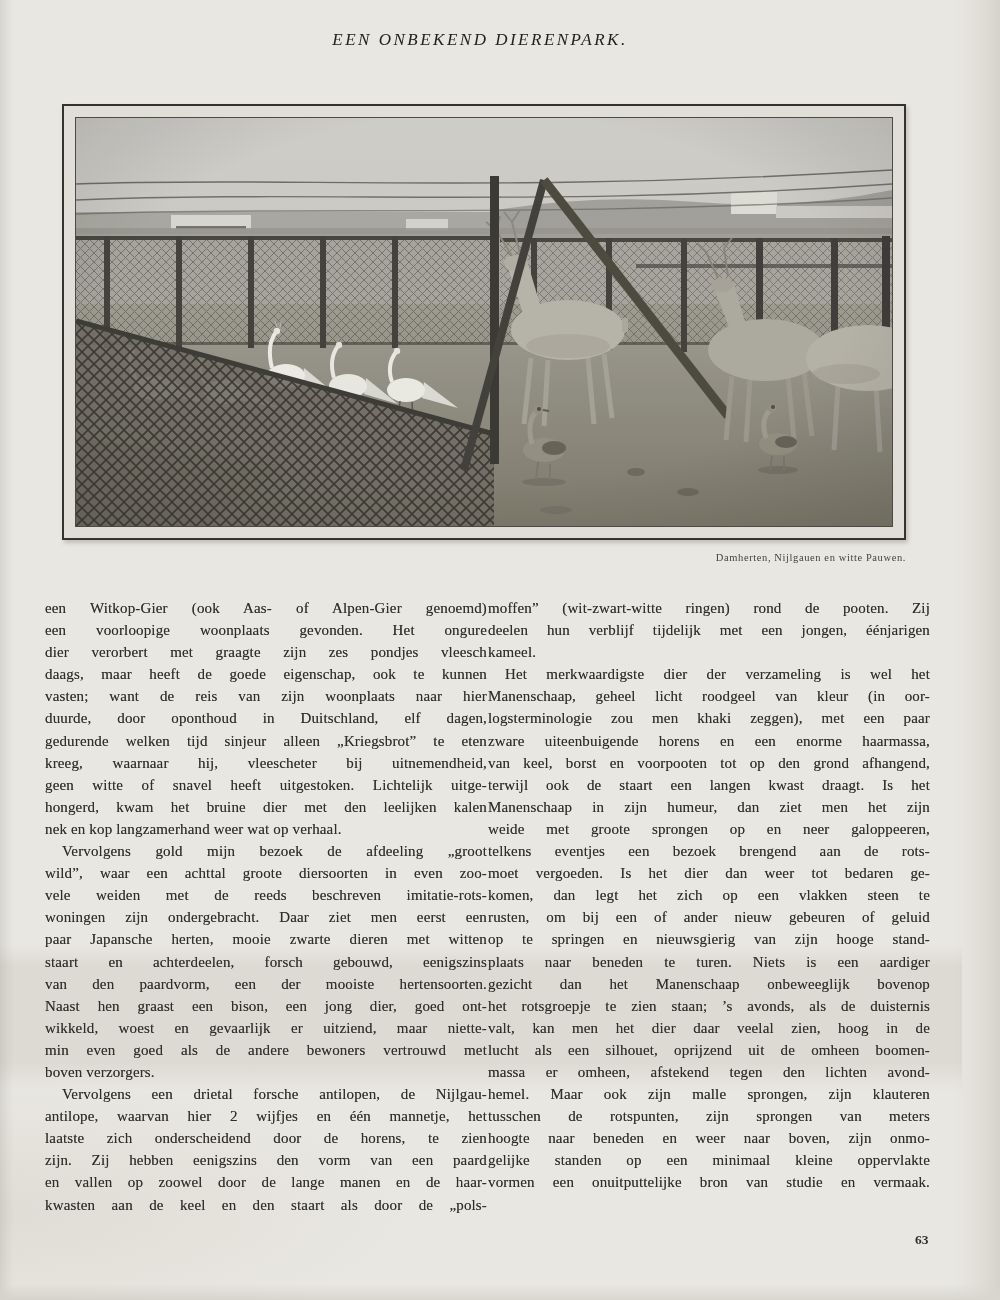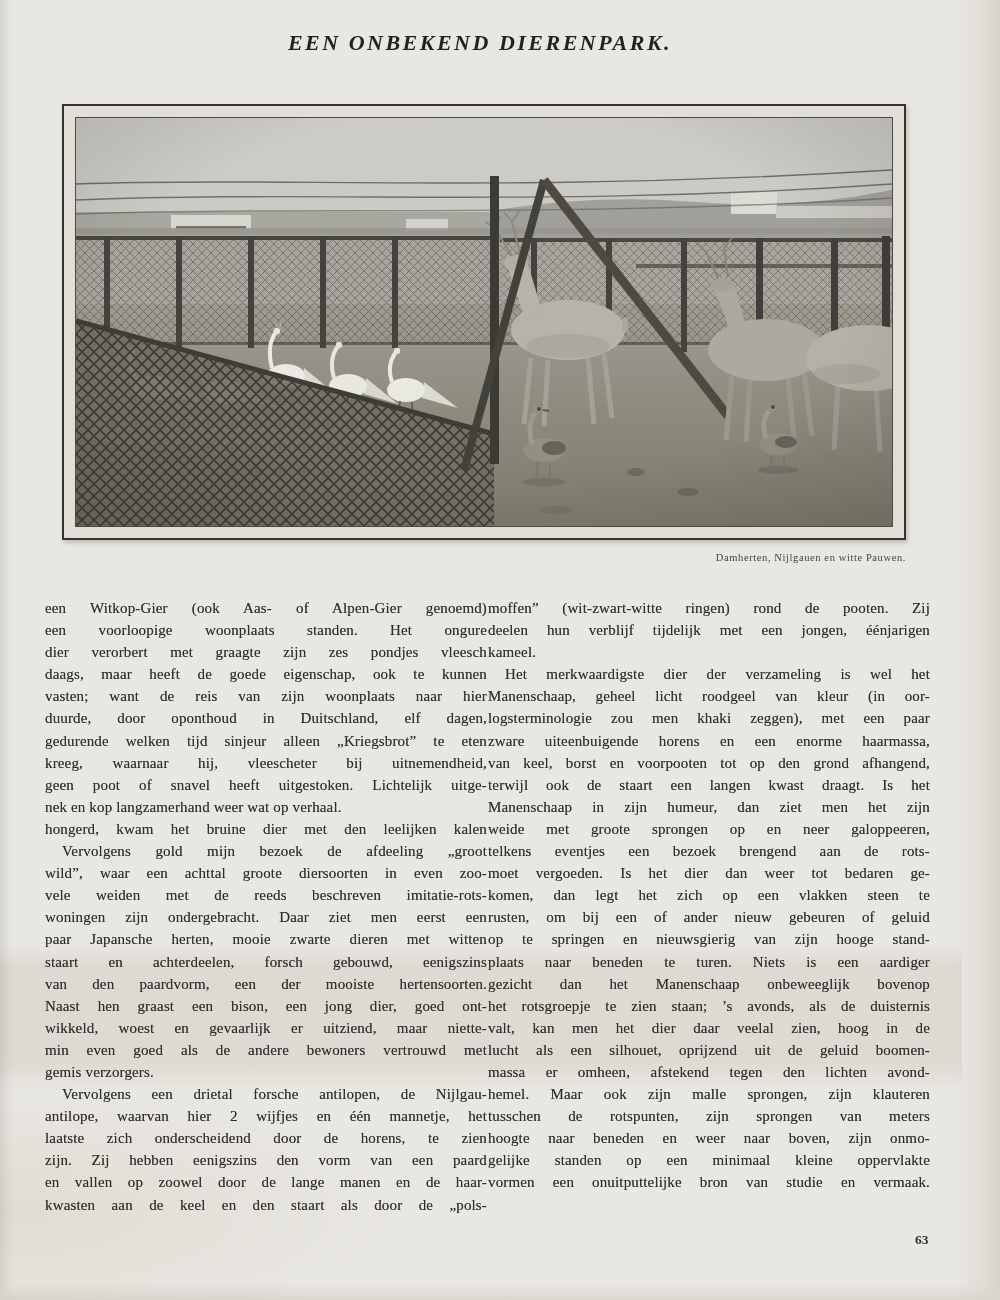--- a/index.html
+++ b/index.html
@@ -16,21 +16,21 @@
     background:linear-gradient(270deg,#d2d0c9 0,#dddbd4 16px,rgba(233,231,225,0) 46px);opacity:.9;}
   #edge-bottom{left:0;bottom:0;width:1000px;height:16px;
     background:linear-gradient(0deg,#d8d6cf 0,rgba(233,231,225,0) 16px);}
   #shade-band{left:0;top:944px;width:962px;height:148px;
     background:linear-gradient(180deg,rgba(110,104,88,0) 0,rgba(110,104,88,.10) 22px,rgba(110,104,88,.10) 118px,rgba(110,104,88,0) 148px);}
   #shade-corner{left:0;top:1080px;width:420px;height:220px;
     background:radial-gradient(ellipse at 0 60%,rgba(120,112,92,.09) 0,rgba(120,112,92,0) 70%);}
 
   .title{
     position:absolute;top:30px;left:0;width:960px;text-align:center;
-    font-size:22px;font-weight:bold;font-style:italic;letter-spacing:2.5px;
+    font-size:17px;font-weight:normal;font-style:italic;letter-spacing:2.5px;
     color:#24221e;
   }
 
   .photo-frame{
     position:absolute;left:62px;top:104px;width:844px;height:436px;
     box-sizing:border-box;border:2px solid #35332d;background:#e0ded7;
     padding:11px;box-shadow:2px 3px 4px rgba(80,76,66,.25);
   }
   .photo-inner{
     width:100%;height:100%;box-sizing:border-box;border:1px solid #4c4a44;
@@ -241,41 +241,41 @@
       <rect x="0" y="0" width="816" height="408" fill="#d8d7d2" opacity="0.06"></rect>
     </svg>
   </div>
 </div>
 
 <div class="photo-caption">Damherten, Nijlgauen en witte Pauwen.</div>
 
 <div class="columns">
   <div class="col" id="left-col">
       <div class="line">een Witkop-Gier (ook Aas- of Alpen-Gier genoemd)</div>
-      <div class="line">een voorloopige woonplaats standen. Het ongure</div>
+      <div class="line">een voorloopige woonplaats gevonden. Het ongure</div>
       <div class="line">dier verorbert met graagte zijn zes pondjes vleesch</div>
       <div class="line">daags, maar heeft de goede eigenschap, ook te kunnen</div>
       <div class="line">vasten; want de reis van zijn woonplaats naar hier</div>
       <div class="line">duurde, door oponthoud in Duitschland, elf dagen,</div>
       <div class="line">gedurende welken tijd sinjeur alleen „Kriegsbrot” te eten</div>
       <div class="line">kreeg, waarnaar hij, vleescheter bij uitnemendheid,</div>
-      <div class="line">geen poot of snavel heeft uitgestoken. Lichtelijk uitge-</div>
+      <div class="line">geen witte of snavel heeft uitgestoken. Lichtelijk uitge-</div>
+      <div class="line">hongerd, kwam het bruine dier met den leelijken kalen</div>
       <div class="line end">nek en kop langzamerhand weer wat op verhaal.</div>
-      <div class="line">hongerd, kwam het bruine dier met den leelijken kalen</div>
       <div class="line ind">Vervolgens gold mijn bezoek de afdeeling „groot</div>
       <div class="line">wild”, waar een achttal groote diersoorten in even zoo-</div>
       <div class="line">vele weiden met de reeds beschreven imitatie-rots-</div>
       <div class="line">woningen zijn ondergebracht. Daar ziet men eerst een</div>
       <div class="line">paar Japansche herten, mooie zwarte dieren met witten</div>
       <div class="line">staart en achterdeelen, forsch gebouwd, eenigszins</div>
       <div class="line">van den paardvorm, een der mooiste hertensoorten.</div>
       <div class="line">Naast hen graast een bison, een jong dier, goed ont-</div>
       <div class="line">wikkeld, woest en gevaarlijk er uitziend, maar niette-</div>
       <div class="line">min even goed als de andere bewoners vertrouwd met</div>
-      <div class="line end">gemis verzorgers.</div>
+      <div class="line end">boven verzorgers.</div>
       <div class="line ind">Vervolgens een drietal forsche antilopen, de Nijlgau-</div>
       <div class="line">antilope, waarvan hier 2 wijfjes en één mannetje, het</div>
       <div class="line">laatste zich onderscheidend door de horens, te zien</div>
       <div class="line">zijn. Zij hebben eenigszins den vorm van een paard</div>
       <div class="line">en vallen op zoowel door de lange manen en de haar-</div>
       <div class="line">kwasten aan de keel en den staart als door de „pols-</div>
     </div>
   <div class="col" id="right-col">
       <div class="line">moffen” (wit-zwart-witte ringen) rond de pooten. Zij</div>
       <div class="line">deelen hun verblijf tijdelijk met een jongen, éénjarigen</div>
@@ -290,21 +290,21 @@
       <div class="line">weide met groote sprongen op en neer galoppeeren,</div>
       <div class="line">telkens eventjes een bezoek brengend aan de rots-</div>
       <div class="line">moet vergoeden. Is het dier dan weer tot bedaren ge-</div>
       <div class="line">komen, dan legt het zich op een vlakken steen te</div>
       <div class="line">rusten, om bij een of ander nieuw gebeuren of geluid</div>
       <div class="line">op te springen en nieuwsgierig van zijn hooge stand-</div>
       <div class="line">plaats naar beneden te turen. Niets is een aardiger</div>
       <div class="line">gezicht dan het Manenschaap onbeweeglijk bovenop</div>
       <div class="line">het rotsgroepje te zien staan; ’s avonds, als de duisternis</div>
       <div class="line">valt, kan men het dier daar veelal zien, hoog in de</div>
-      <div class="line">lucht als een silhouet, oprijzend uit de geluid boomen-</div>
+      <div class="line">lucht als een silhouet, oprijzend uit de omheen boomen-</div>
       <div class="line">massa er omheen, afstekend tegen den lichten avond-</div>
       <div class="line">hemel. Maar ook zijn malle sprongen, zijn klauteren</div>
       <div class="line">tusschen de rotspunten, zijn sprongen van meters</div>
       <div class="line">hoogte naar beneden en weer naar boven, zijn onmo-</div>
       <div class="line">gelijke standen op een minimaal kleine oppervlakte</div>
       <div class="line">vormen een onuitputtelijke bron van studie en vermaak.</div>
     </div>
 </div>
 
 <div class="page-number">63</div>

